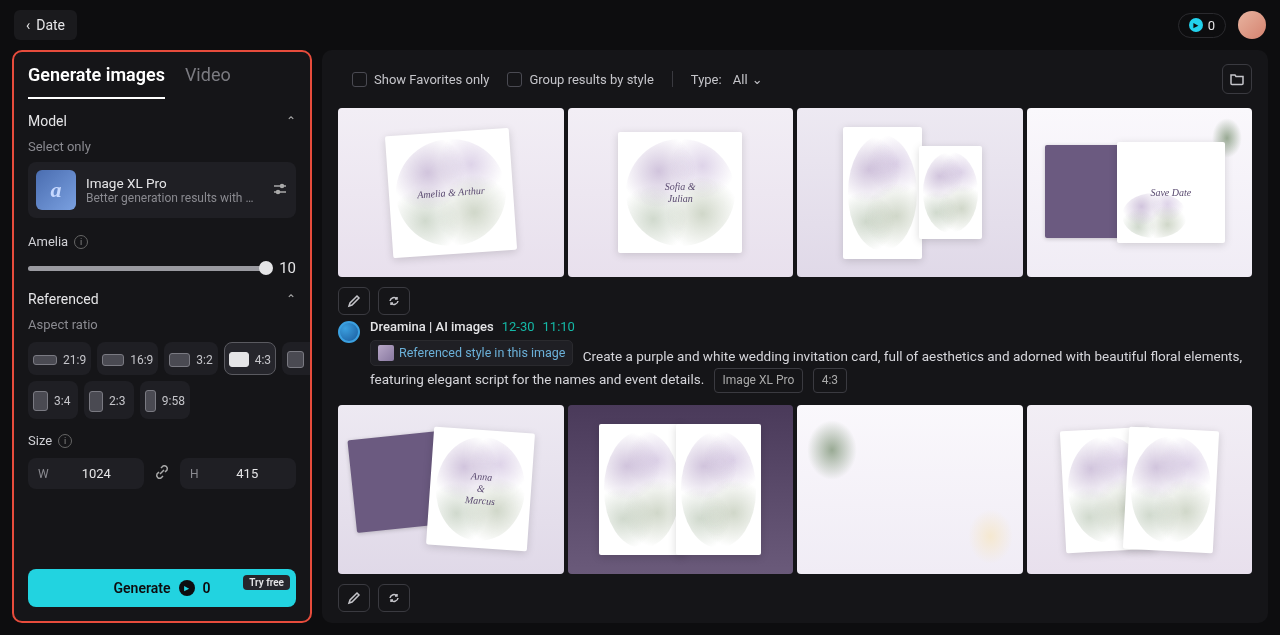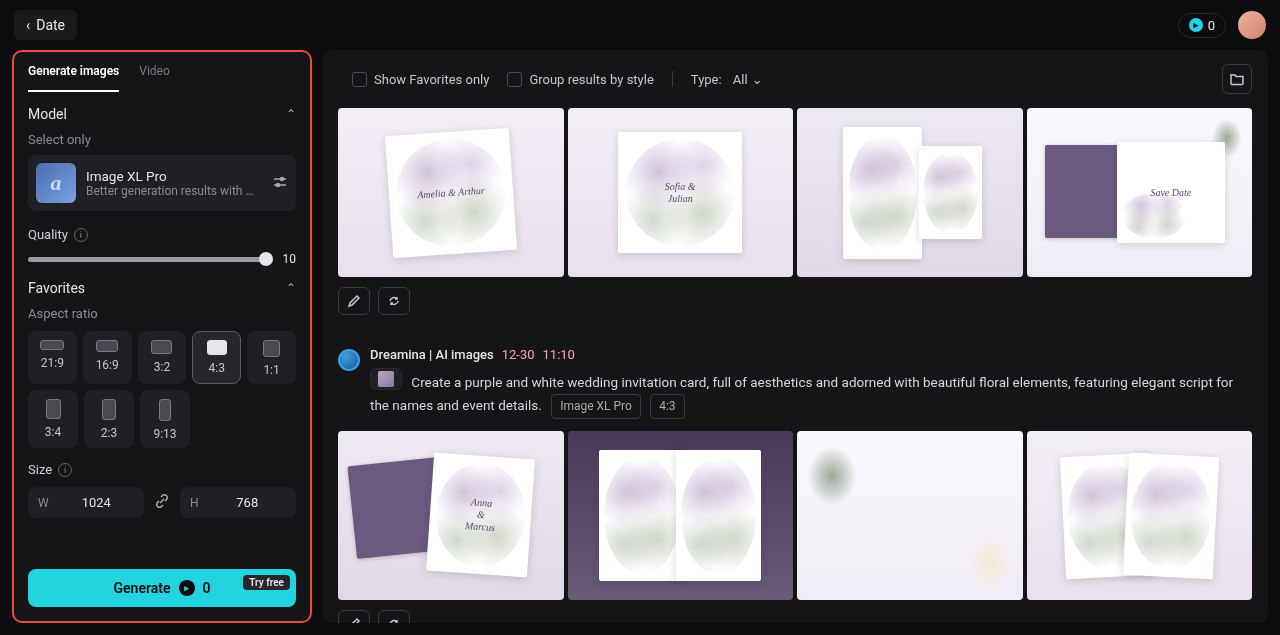--- a/index.html
+++ b/index.html
@@ -9,21 +9,21 @@
 .back-btn { display: flex; align-items: center; gap: 6px; background: #1a1a1d; padding: 7px 12px; border-radius: 6px; cursor: pointer; font-size: 14px; color: #e5e5e7; }
 .topbar-right { display: flex; align-items: center; gap: 12px; }
 .credits-pill { display: flex; align-items: center; gap: 5px; border: 1px solid #2a2a2e; border-radius: 16px; padding: 4px 10px; font-size: 13px; }
 .credit-icon { width: 14px; height: 14px; background: #22d3ee; border-radius: 50%; display: flex; align-items: center; justify-content: center; font-size: 9px; color: #0d0d0f; font-weight: bold; }
 .avatar { width: 28px; height: 28px; border-radius: 50%; background: linear-gradient(135deg, #e8b4a0, #d4826f); }
 
 .layout { display: flex; gap: 10px; padding: 0 12px 12px; height: calc(100% - 50px); }
 
 .sidebar { width: 300px; background: #151518; border-radius: 10px; padding: 0; display: flex; flex-direction: column; border: 2px solid #e74c3c; }
 .tabs { display: flex; gap: 20px; padding: 12px 14px 0; }
-.tab { padding-bottom: 12px; font-size: 12px; color: #7a7a80; cursor: pointer; border-bottom: 2px solid transparent; }
+.tab { padding-bottom: 12px; font-size: 18px; color: #7a7a80; cursor: pointer; border-bottom: 2px solid transparent; }
 .tab.active { color: #fff; font-weight: 600; border-bottom-color: #fff; }
 
 .panel-body { flex: 1; overflow-y: auto; padding: 0 14px; }
 
 .section { margin-top: 14px; }
 .section-head { display: flex; justify-content: space-between; align-items: center; font-size: 14px; font-weight: 400; color: #e5e5e7; cursor: pointer; }
 .chevron { font-size: 12px; color: #aaa; }
 .section-sub { font-size: 13px; color: #8a8a90; margin-top: 10px; }
 
 .model-row { display: flex; align-items: center; gap: 10px; background: #1f1f24; border-radius: 8px; padding: 8px; margin-top: 8px; cursor: pointer; }
@@ -31,24 +31,24 @@
 .model-name { font-size: 13.5px; color: #e5e5e7; }
 .model-desc { font-size: 12px; color: #8a8a90; overflow: hidden; white-space: nowrap; text-overflow: ellipsis; max-width: 170px; }
 .model-adjust { margin-left: auto; color: #aaa; font-size: 14px; }
 
 .quality-row { display: flex; align-items: center; gap: 6px; font-size: 13px; color: #d0d0d5; margin-top: 16px; }
 .info-icon { width: 14px; height: 14px; border: 1px solid #666; border-radius: 50%; display: inline-flex; align-items: center; justify-content: center; font-size: 9px; color: #888; }
 .slider-wrap { display: flex; align-items: center; gap: 12px; margin-top: 10px; }
 .slider { height: 5px; background: #3a3a40; border-radius: 3px; flex: 1; position: relative; }
 .slider-fill { height: 100%; background: #9a9aa0; border-radius: 3px; position: absolute; left: 0; }
 .slider-thumb { width: 14px; height: 14px; background: #e5e5e7; border-radius: 50%; position: absolute; top: 50%; transform: translate(-50%, -50%); }
-.slider-val { font-size: 12px; width: 18px; text-align: right; }
+.slider-val { font-size: 15px; width: 18px; text-align: right; }
 
 .aspect-grid { display: grid; grid-template-columns: repeat(5,1fr); gap: 6px; margin-top: 10px; }
-.aspect-btn { background: #1f1f24; border-radius: 8px; padding: 8px 4px 6px; display: flex; flex-direction: column; align-items: center; gap: 6px; cursor: pointer; border: 1px solid transparent; }
+.aspect-btn { background: #1f1f24; border-radius: 8px; padding: 8px 4px 6px; display: flex; flex-direction: row; align-items: center; gap: 6px; cursor: pointer; border: 1px solid transparent; }
 .aspect-btn.active { border-color: #5a5a60; background: #26262c; }
 .aspect-shape { background: #4a4a52; border-radius: 3px; border: 1.5px solid #7a7a82; }
 .aspect-btn.active .aspect-shape { background: #e5e5e7; border-color: #e5e5e7; }
 .aspect-label { font-size: 12px; color: #c5c5ca; }
 
 .aspect-grid-2 { display: grid; grid-template-columns: repeat(3, 50px); gap: 6px; margin-top: 6px; }
 
 .size-row { display: flex; align-items: center; gap: 10px; margin-top: 10px; }
 .dim-input { display: flex; align-items: center; background: #1f1f24; border-radius: 8px; padding: 8px 10px; gap: 10px; flex: 1; }
 .dim-label { font-size: 12px; color: #8a8a90; }
@@ -77,26 +77,26 @@
 .invite-env { background: linear-gradient(180deg, #faf8fc, #f0ecf5); }
 .card-inner { background: #fff; width: 55%; height: 72%; border-radius: 2px; box-shadow: 0 2px 8px rgba(0,0,0,0.15); position: relative; display: flex; align-items: center; justify-content: center; }
 .floral-ring { position: absolute; inset: 6%; border-radius: 50%; background: radial-gradient(circle at 30% 30%, rgba(139,107,168,0.4), transparent 35%), radial-gradient(circle at 70% 70%, rgba(120,140,100,0.35), transparent 35%), radial-gradient(circle at 70% 25%, rgba(160,130,190,0.35), transparent 30%), radial-gradient(circle at 25% 75%, rgba(100,130,90,0.3), transparent 30%); }
 .script-text { font-family: Georgia, serif; font-style: italic; font-size: 10px; color: #5a4a70; text-align: center; z-index: 2; line-height: 1.2; }
 .envelope-shape { position: absolute; width: 45%; height: 55%; background: #6b5a80; left: 8%; top: 22%; border-radius: 2px; box-shadow: 0 1px 4px rgba(0,0,0,0.2); }
 .leaf-accent { position: absolute; width: 30px; height: 40px; background: radial-gradient(ellipse at center, rgba(90,120,80,0.6), transparent 70%); }
 
 .action-row { display: flex; gap: 8px; margin-top: 10px; }
 .action-btn { width: 32px; height: 28px; border: 1px solid #3a3a40; border-radius: 6px; display: flex; align-items: center; justify-content: center; cursor: pointer; color: #c5c5ca; font-size: 14px; }
 
-.gen-meta { display: flex; align-items: flex-start; gap: 10px; margin-top: 32px; }
+.gen-meta { display: flex; align-items: flex-start; gap: 10px; margin-top: 4px; }
 .gen-avatar { width: 22px; height: 22px; border-radius: 50%; background: radial-gradient(circle at 30% 30%, #3ba0e0, #1a5a9c); border: 2px solid #3ba0e0; flex-shrink: 0; margin-top: 2px; }
 .gen-info { flex: 1; }
 .gen-header { font-size: 13px; display: flex; align-items: center; gap: 8px; flex-wrap: wrap; }
 .gen-name { color: #e5e5e7; font-weight: 500; }
-.gen-date { color: #fca5a5; }
+.gen-date { color: #14b8a6; }
 .gen-prompt { font-size: 13.5px; color: #d5d5da; line-height: 1.6; margin-top: 6px; }
 .ref-badge { display: inline-flex; align-items: center; gap: 5px; background: #1f1f24; border: 1px solid #2a2a2e; border-radius: 5px; padding: 2px 7px; font-size: 12.5px; color: #6bb0d8; margin-right: 6px; }
 .ref-thumb { width: 16px; height: 16px; background: linear-gradient(135deg, #b8a8c8, #8878a0); border-radius: 2px; }
 .meta-tag { display: inline-block; border: 1px solid #3a3a40; border-radius: 4px; padding: 2px 8px; font-size: 12px; color: #aaa; margin-left: 6px; }
 </style>
 </head>
 <body>
 
 <div class="topbar">
   <div class="back-btn">
@@ -136,35 +136,35 @@
             <svg width="16" height="16" viewBox="0 0 16 16" fill="none" stroke="currentColor" stroke-width="1.5">
                 <line x1="2" y1="5" x2="14" y2="5"></line>
                 <circle cx="10" cy="5" r="1.5" fill="currentColor"></circle>
                 <line x1="2" y1="11" x2="14" y2="11"></line>
                 <circle cx="6" cy="11" r="1.5" fill="currentColor"></circle>
               </svg>
           </span>
         </div>
 
         <div class="quality-row">
-          <span>Quality</span>
+          <span>Amelia</span>
           <span class="info-icon">i</span>
         </div>
         <div class="slider-wrap">
           <div class="slider">
             <div class="slider-fill" style="width:100%"></div>
             <div class="slider-thumb" style="left:100%"></div>
           </div>
           <span class="slider-val">10</span>
         </div>
       </div>
 
       <div class="section">
         <div class="section-head">
-          <span>Favorites</span>
+          <span>Referenced</span>
           <span class="chevron">⌃</span>
         </div>
         <div class="section-sub">Aspect ratio</div>
         <div class="aspect-grid">
           <div class="aspect-btn">
               <div class="aspect-shape" style="width:24px;height:10px"></div>
               <span class="aspect-label">21:9</span>
             </div>
           <div class="aspect-btn">
               <div class="aspect-shape" style="width:22px;height:12px"></div>
@@ -187,41 +187,41 @@
           <div class="aspect-btn">
               <div class="aspect-shape" style="width:15px;height:20px"></div>
               <span class="aspect-label">3:4</span>
             </div>
           <div class="aspect-btn">
               <div class="aspect-shape" style="width:14px;height:21px"></div>
               <span class="aspect-label">2:3</span>
             </div>
           <div class="aspect-btn">
               <div class="aspect-shape" style="width:12px;height:22px"></div>
-              <span class="aspect-label">9:13</span>
+              <span class="aspect-label">9:58</span>
             </div>
         </div>
 
         <div class="quality-row" style="margin-top:14px">
           <span>Size</span>
           <span class="info-icon">i</span>
         </div>
         <div class="size-row">
           <div class="dim-input">
             <span class="dim-label">W</span>
             <span class="dim-val">1024</span>
           </div>
           <span class="link-icon">
             <svg width="16" height="16" viewBox="0 0 16 16" fill="none" stroke="currentColor" stroke-width="1.5">
                 <path d="M6 10 L10 6 M7 4 L9 2 a3 3 0 0 1 4 4 L11 8 M9 12 L7 14 a3 3 0 0 1 -4 -4 L5 8"></path>
               </svg>
           </span>
           <div class="dim-input">
             <span class="dim-label">H</span>
-            <span class="dim-val">768</span>
+            <span class="dim-val">415</span>
           </div>
         </div>
       </div>
     </div>
 
     <div class="generate-wrap">
       <div class="generate-btn">
         <span>Generate</span>
         <span class="gen-credit">▸</span>
         <span>0</span>
@@ -308,20 +308,21 @@
       <div class="gen-avatar"></div>
       <div class="gen-info">
         <div class="gen-header">
           <span class="gen-name">Dreamina | AI images</span>
           <span class="gen-date">12-30</span>
           <span class="gen-date">11:10</span>
         </div>
         <div class="gen-prompt">
           <span class="ref-badge">
             <span class="ref-thumb"></span>
+            <span>Referenced style in this image</span>
           </span>
           <span>Create a purple and white wedding invitation card, full of aesthetics and adorned with beautiful floral elements, featuring elegant script for the names and event details.</span>
           <span class="meta-tag">Image XL Pro</span>
           <span class="meta-tag">4:3</span>
         </div>
       </div>
     </div>
 
     <div class="result-grid" style="margin-top:12px">
       <div class="result-img">

